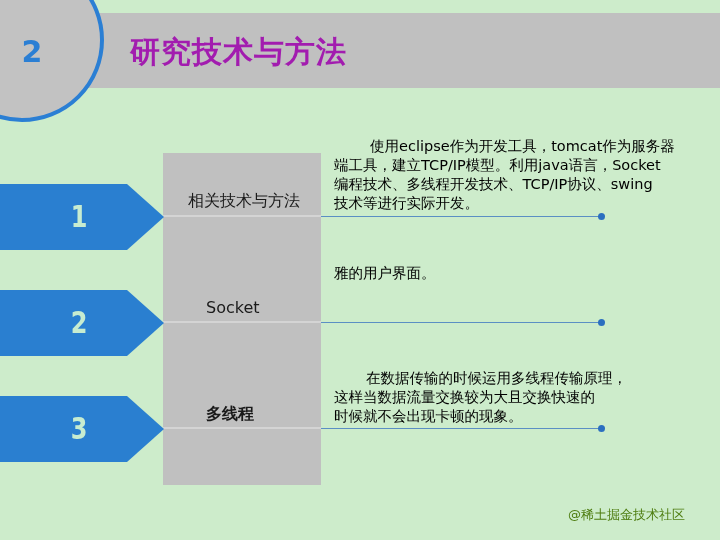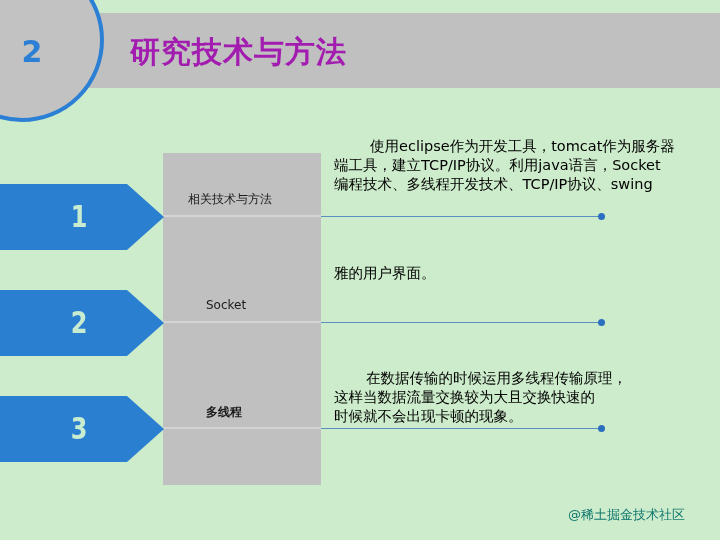--- a/index.html
+++ b/index.html
@@ -36,35 +36,35 @@
       background:#2a7fd0;
       clip-path: polygon(0 0, 127px 0, 164px 50%, 127px 100%, 0 100%);
     }
     .arrow-num {
       position:absolute; left:64px; width:30px; text-align:center;
       font-size:30px; font-weight:bold; color:#c7ecd0;
       transform: scaleX(0.8);
       height:66px; line-height:66px;
     }
     .item-label {
-      position:absolute; font-size:12px; color:#1a1a1a; white-space:nowrap;
+      position:absolute; font-size:16px; color:#1a1a1a; white-space:nowrap;
     }
     .desc {
       position:absolute; left:334px; width:370px;
       font-size:14.5px; line-height:19px; color:#000000;
     }
     .desc .indent { display:inline-block; width:36px; }
     .conn-line {
       position:absolute; left:321px; width:280px; height:1px; background:#5b8fc4;
     }
     .conn-dot {
       position:absolute; width:7px; height:7px; border-radius:50%; background:#2b6fc0;
     }
     .watermark {
-      position:absolute; left:568px; top:506px; font-size:13px; color:#0f766e;
+      position:absolute; left:568px; top:506px; font-size:13px; color:#4d7c0f;
     }
   </style>
 </head>
 <body>
 
 <div class="title-bar"></div>
 <div class="badge-circle"></div>
 <div class="badge-num">2</div>
 <div class="title-text">研究技术与方法</div>
 
@@ -82,22 +82,23 @@
 <div class="arrow" style="top:396px;">
   <div class="arrow-num" style="top:0;">3</div>
 </div>
 
 <div class="item-label" style="left:188px; top:191px;">相关技术与方法</div>
 <div class="item-label" style="left:206px; top:298px;">Socket</div>
 <div class="item-label" style="left:206px; top:404px;font-weight:bold;">多线程</div>
 
 <div class="desc" style="top:137px;">
   <div><span class="indent"></span><span>使用eclipse作为开发工具，tomcat作为服务器</span></div>
-  <div>端工具，建立TCP/IP协议。利用java语言，Socket</div>
+  <div>端工具，建立TCP/IP模型。利用java语言，Socket</div>
   <div>编程技术、多线程开发技术、TCP/IP协议、swing</div>
+  <div>技术等进行实际开发。</div>
 </div>
 <div class="conn-line" style="top:216px;"></div>
 <div class="conn-dot" style="left:598px; top:213px;"></div>
 
 <div class="desc" style="top:264px;">
   <div>雅的用户界面。</div>
 </div>
 <div class="conn-line" style="top:322px;"></div>
 <div class="conn-dot" style="left:598px; top:319px;"></div>
 

